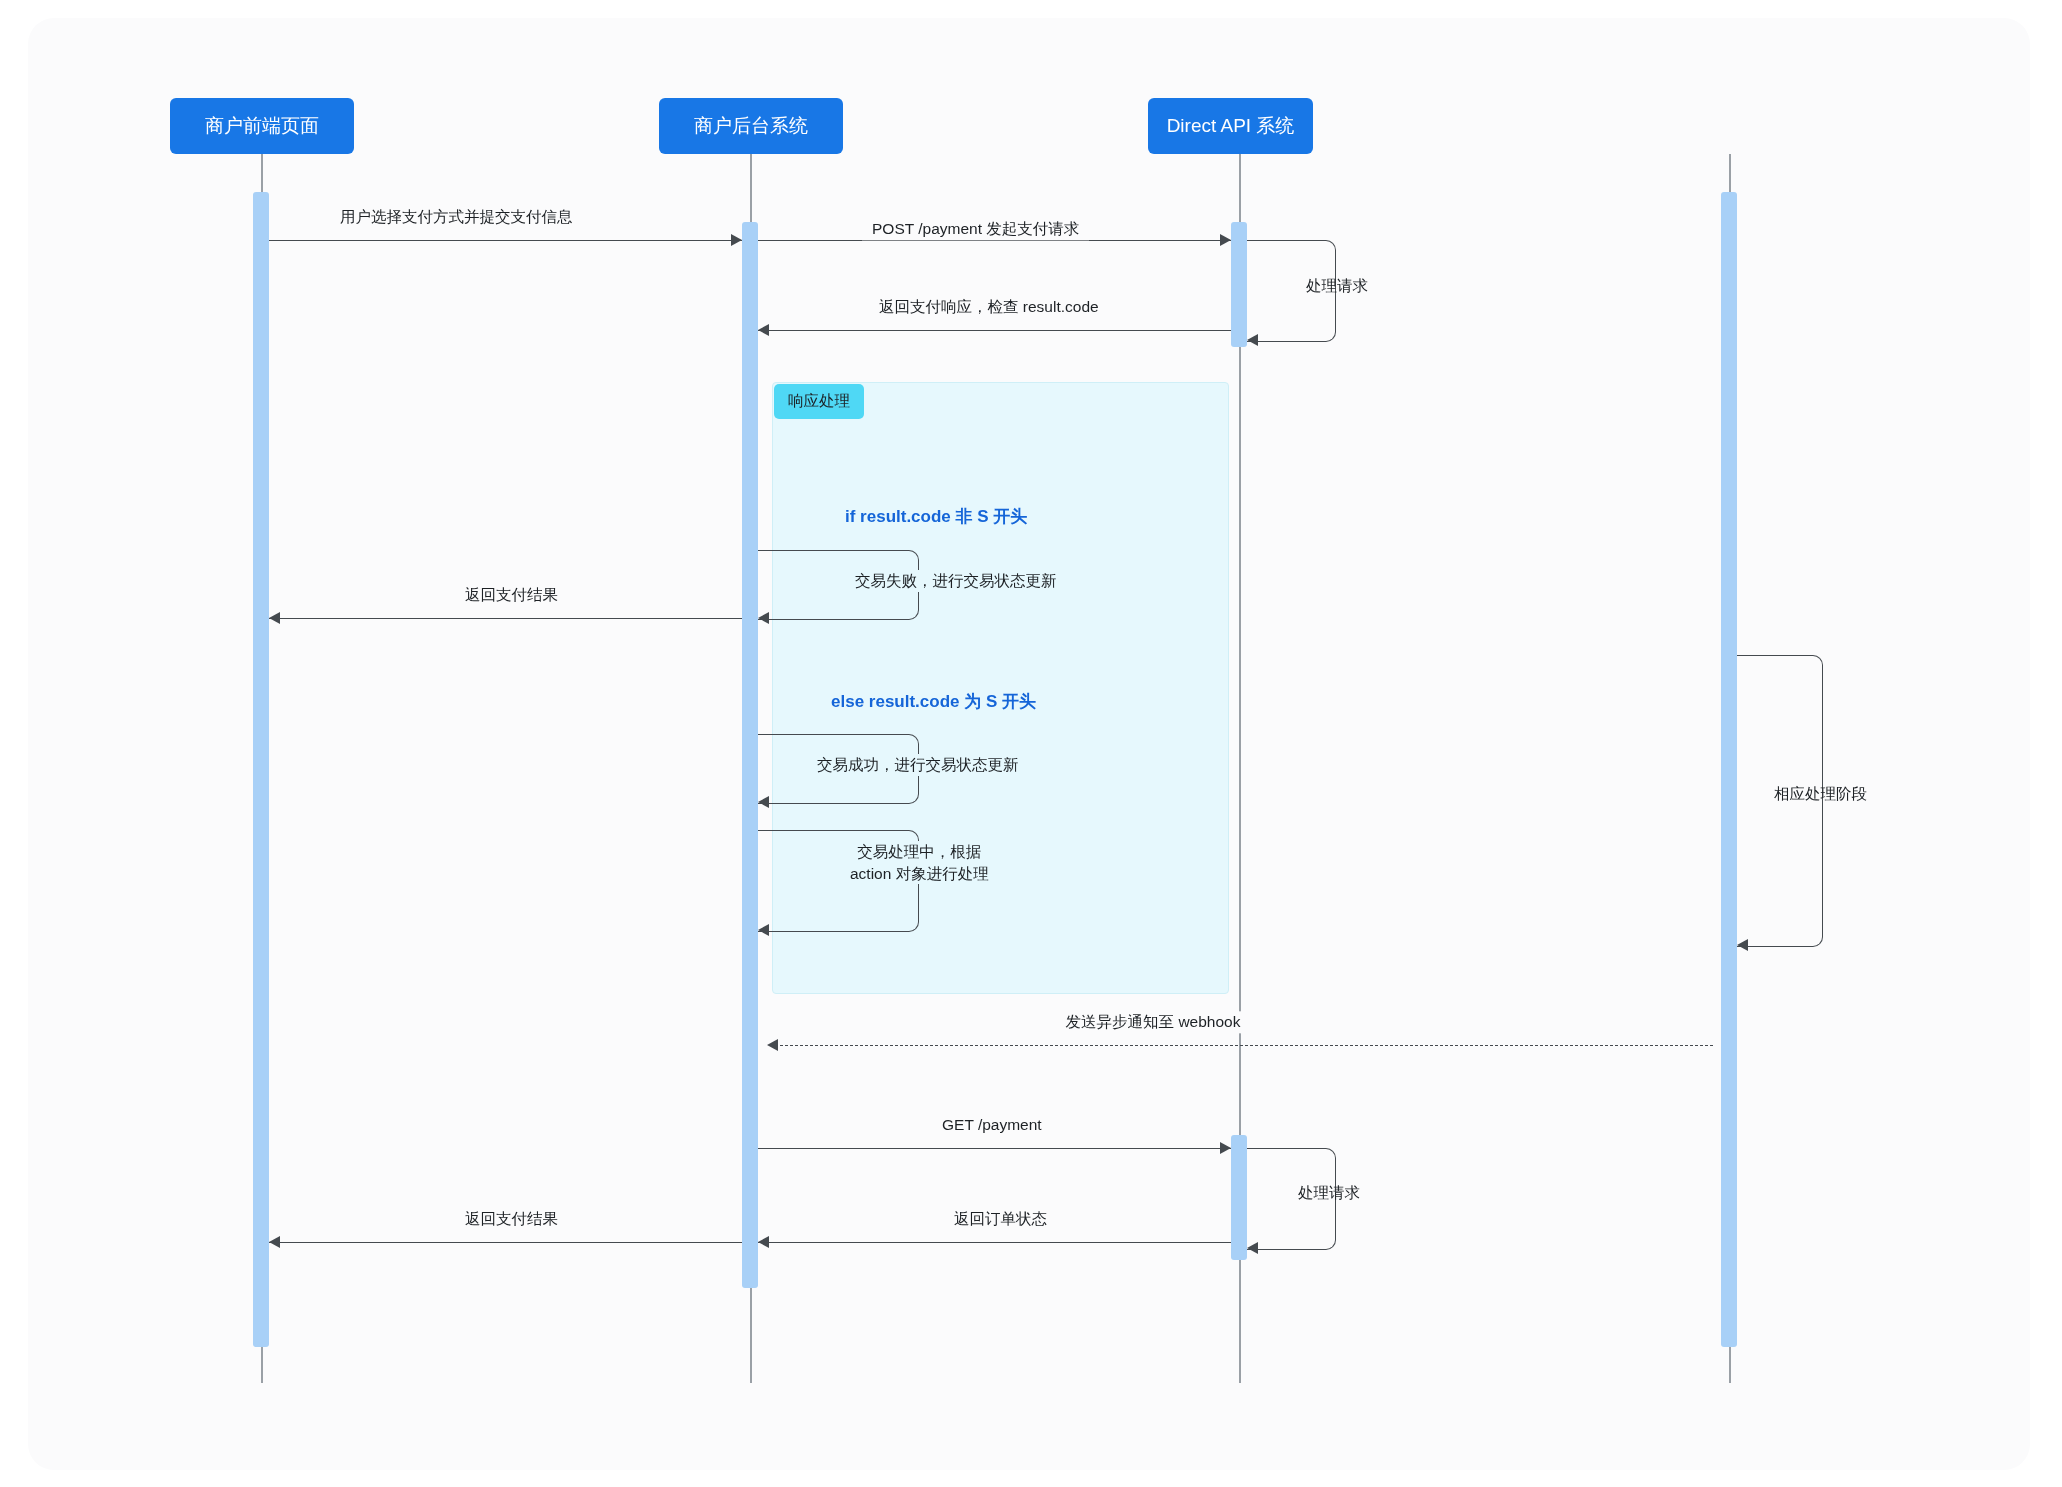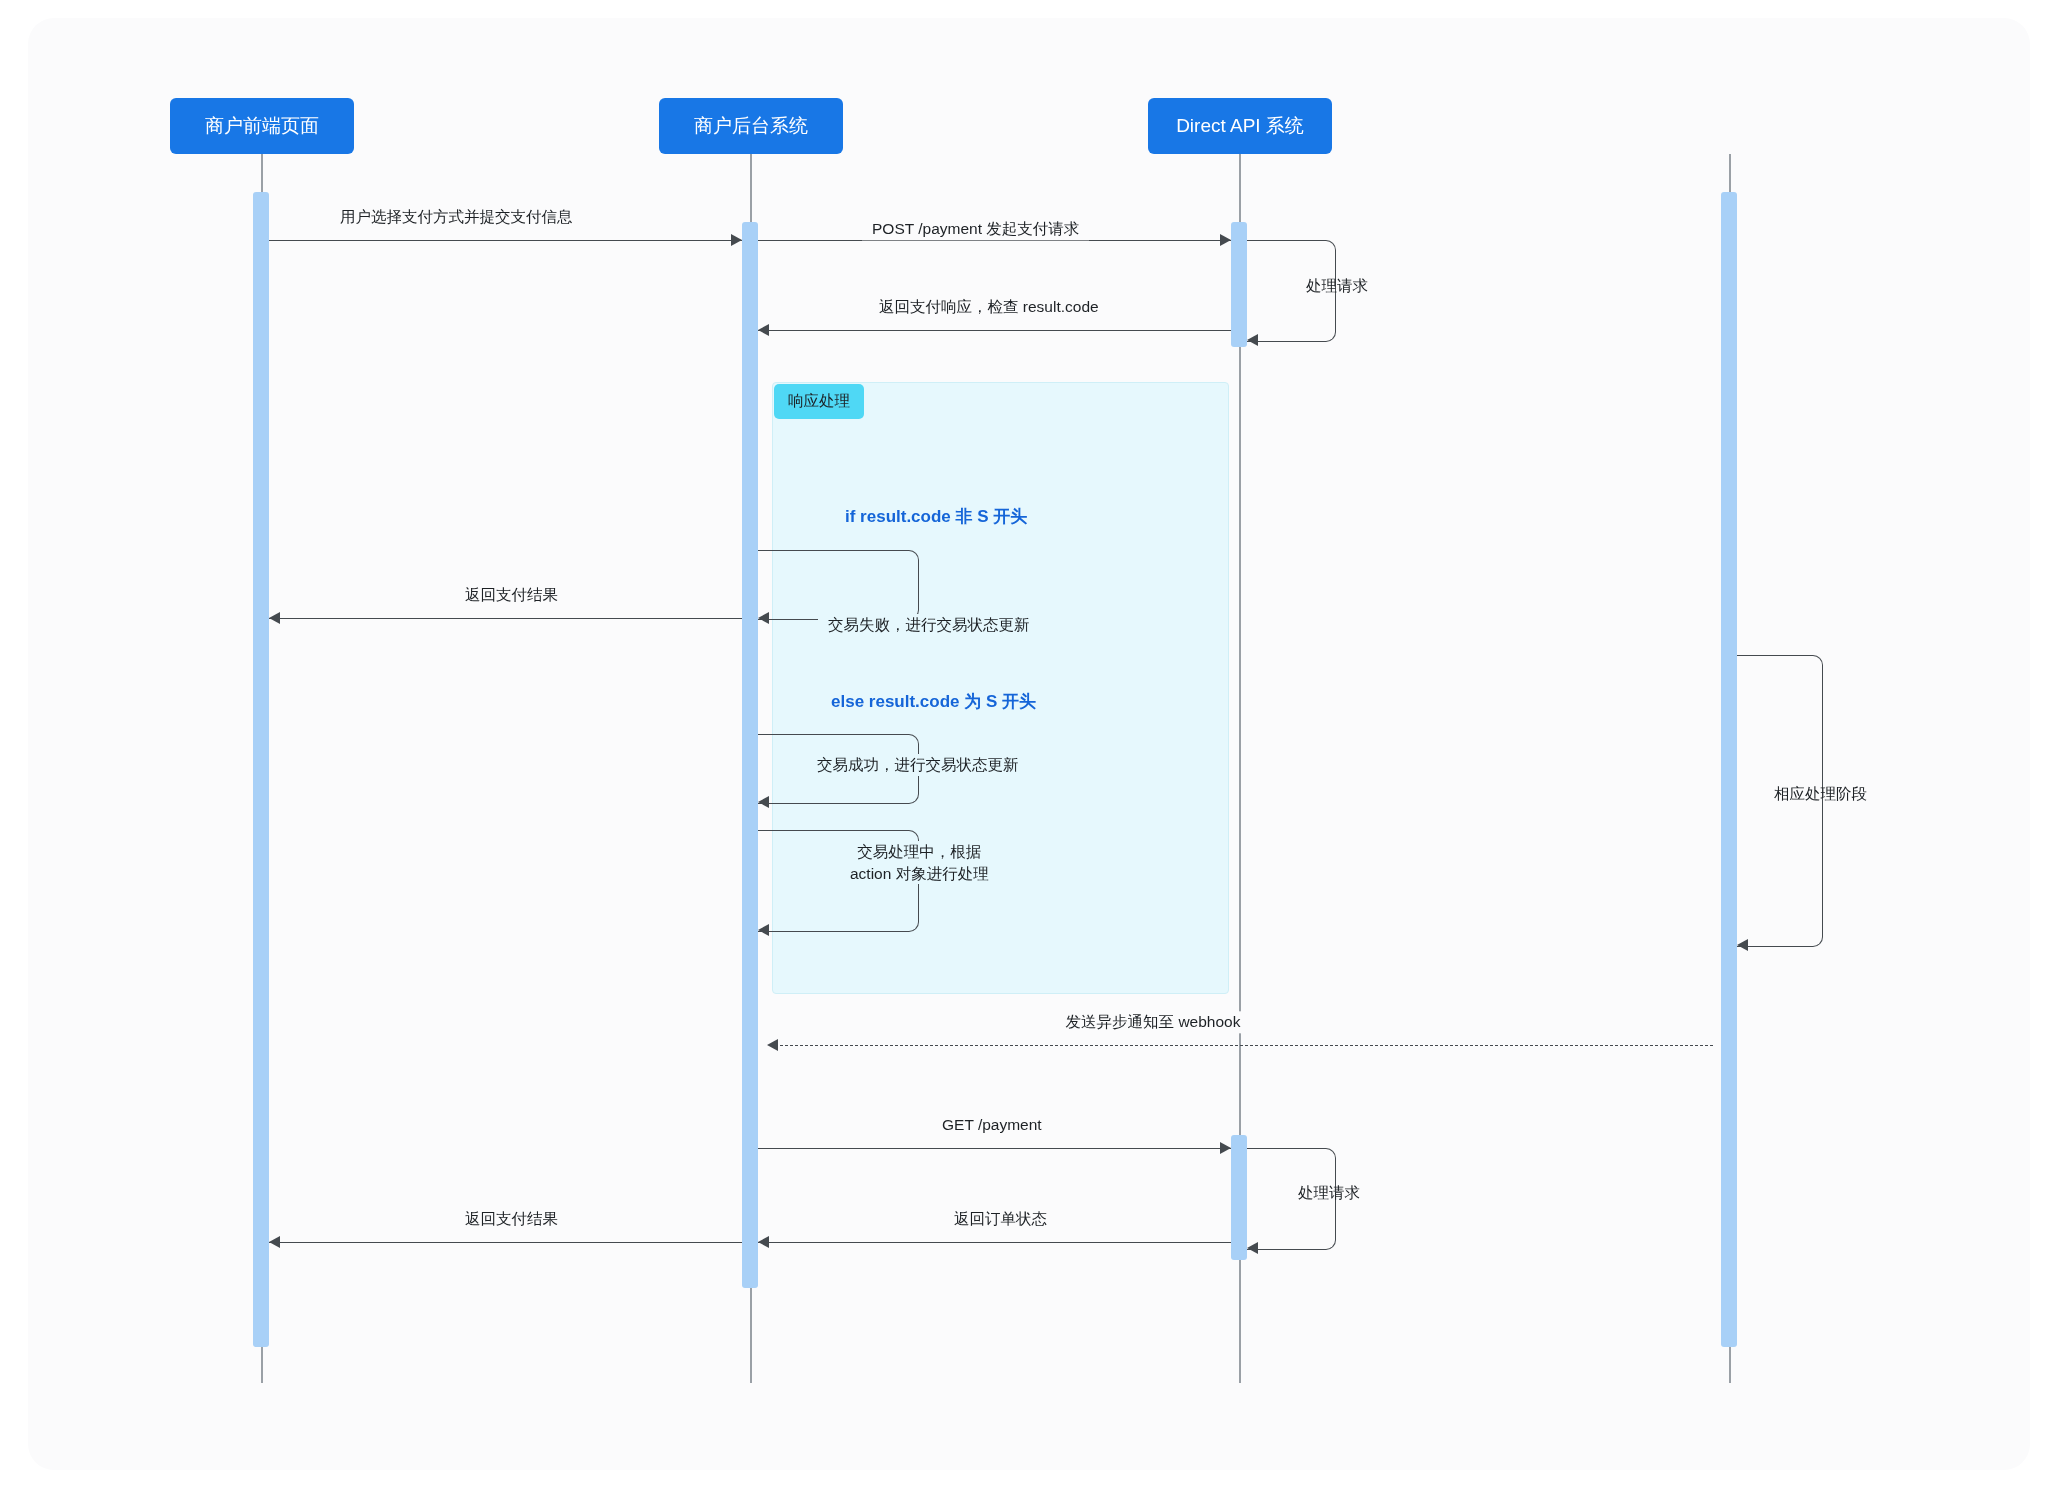--- a/index.html
+++ b/index.html
@@ -122,21 +122,21 @@
 
 <div id="canvas">
   <div class="board"></div>
 
   <div class="actor-box" style="left:170px; top:98px; width:184px;">
     <span>商户前端页面</span>
   </div>
   <div class="actor-box" style="left:659px; top:98px; width:184px;">
     <span>商户后台系统</span>
   </div>
-  <div class="actor-box" style="left:1148px; top:98px; width:184px;">
+  <div class="actor-box" style="left:1148px; top:98px; width:165px;">
     <span>Direct API 系统</span>
   </div>
 
   <div class="lifeline" style="left:261px; top:154px; height:1229px;"></div>
   <div class="lifeline" style="left:750px; top:154px; height:1229px;"></div>
   <div class="lifeline" style="left:1239px; top:154px; height:1229px;"></div>
   <div class="lifeline" style="left:1729px; top:154px; height:1229px;"></div>
 
   <div class="activation" style="left:253px; top:192px; height:1155px;"></div>
   <div class="activation" style="left:742px; top:222px; height:1066px;"></div>
@@ -166,21 +166,21 @@
   <div class="self-loop" style="left:1247px; top:240px; width:88px; height:100px;"></div>
   <div class="arrow-l" style="left:1247px; top:334px;"></div>
   <div class="msg-label" style="left:1296px; top:275px; background:transparent;">处理请求</div>
 
   <div class="msg-line" style="left:758px; top:330px; width:473px;"></div>
   <div class="arrow-l" style="left:758px; top:324px;"></div>
   <div class="msg-label" style="left:869px; top:318px; transform:translateY(-100%);">返回支付响应，检查 result.code</div>
 
   <div class="self-loop" style="left:758px; top:550px; width:160px; height:68px;"></div>
   <div class="arrow-l" style="left:758px; top:612px;"></div>
-  <div class="msg-label inbox" style="left:818px; top:570px;margin-top:44px;">交易失败，进行交易状态更新</div>
+  <div class="msg-label inbox" style="left:845px; top:570px;">交易失败，进行交易状态更新</div>
 
   <div class="msg-line" style="left:269px; top:618px; width:473px;"></div>
   <div class="arrow-l" style="left:269px; top:612px;"></div>
   <div class="msg-label" style="left:455px; top:606px; transform:translateY(-100%);">返回支付结果</div>
 
   <div class="self-loop" style="left:758px; top:734px; width:160px; height:68px;"></div>
   <div class="arrow-l" style="left:758px; top:796px;"></div>
   <div class="msg-label inbox" style="left:807px; top:754px;">交易成功，进行交易状态更新</div>
 
   <div class="self-loop" style="left:758px; top:830px; width:160px; height:100px;"></div>

